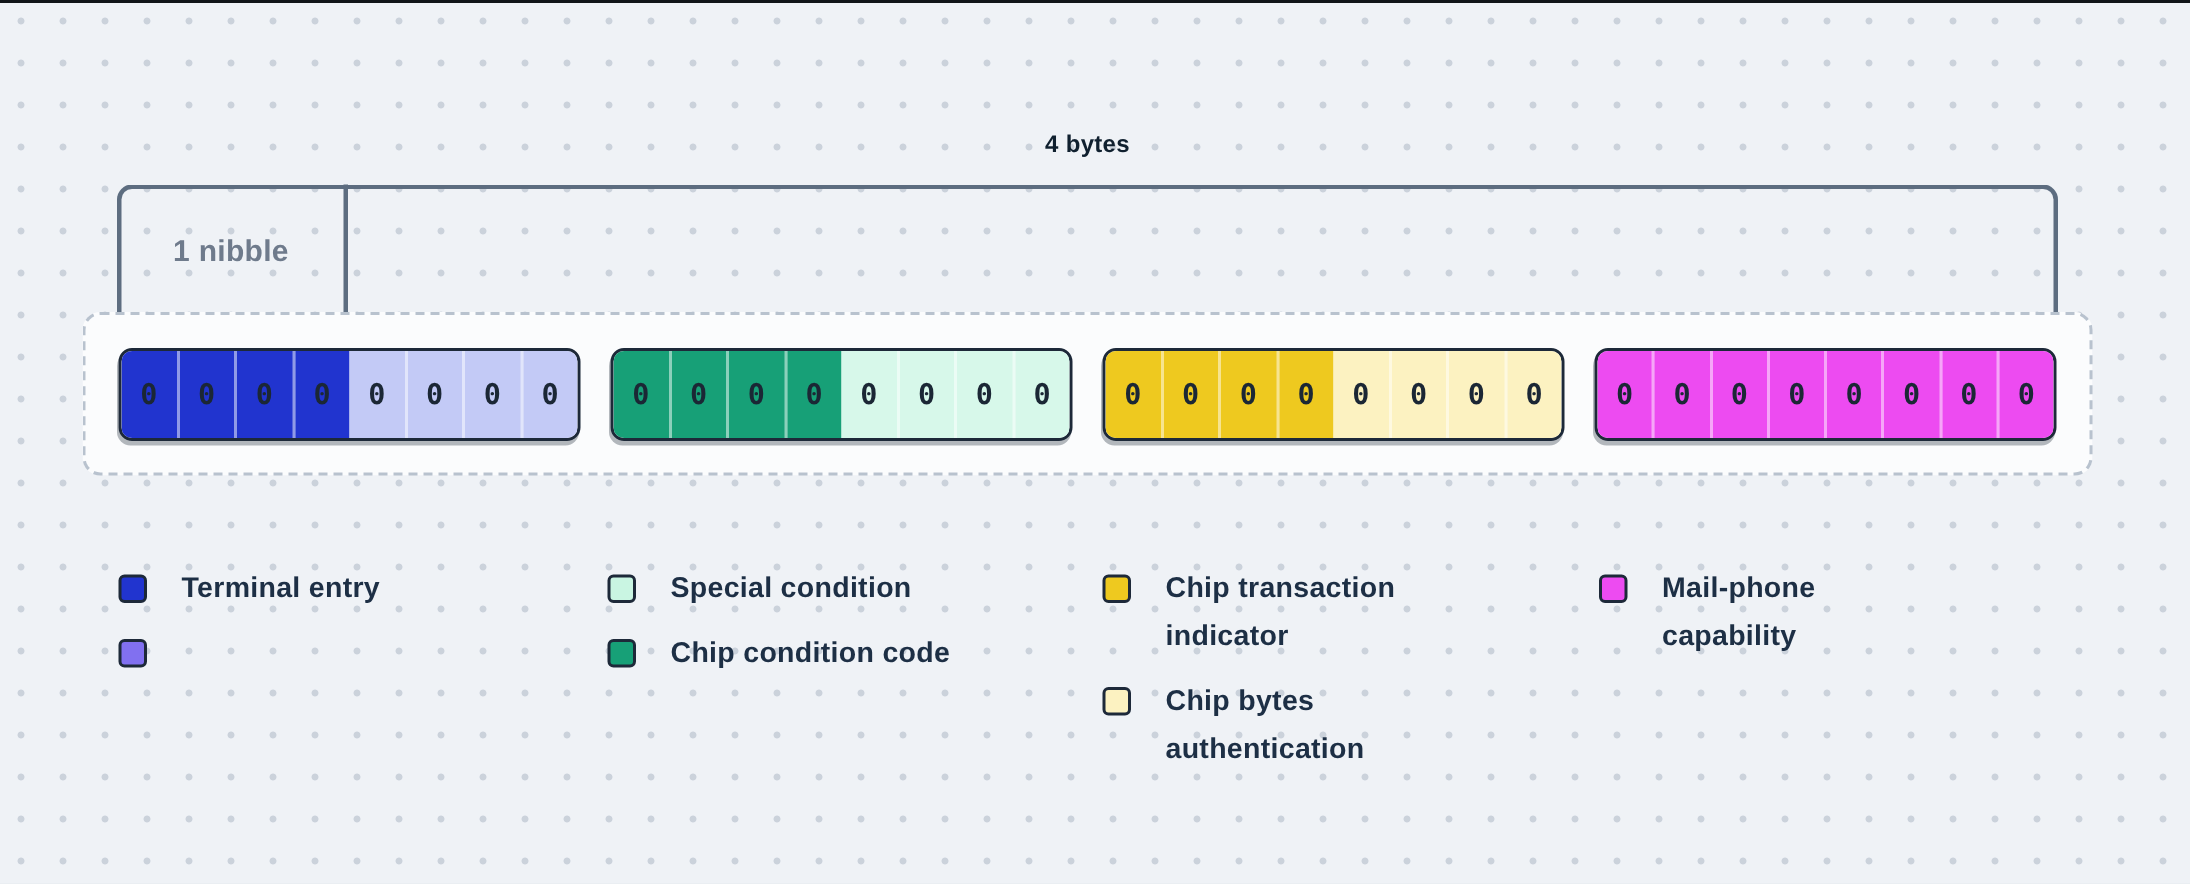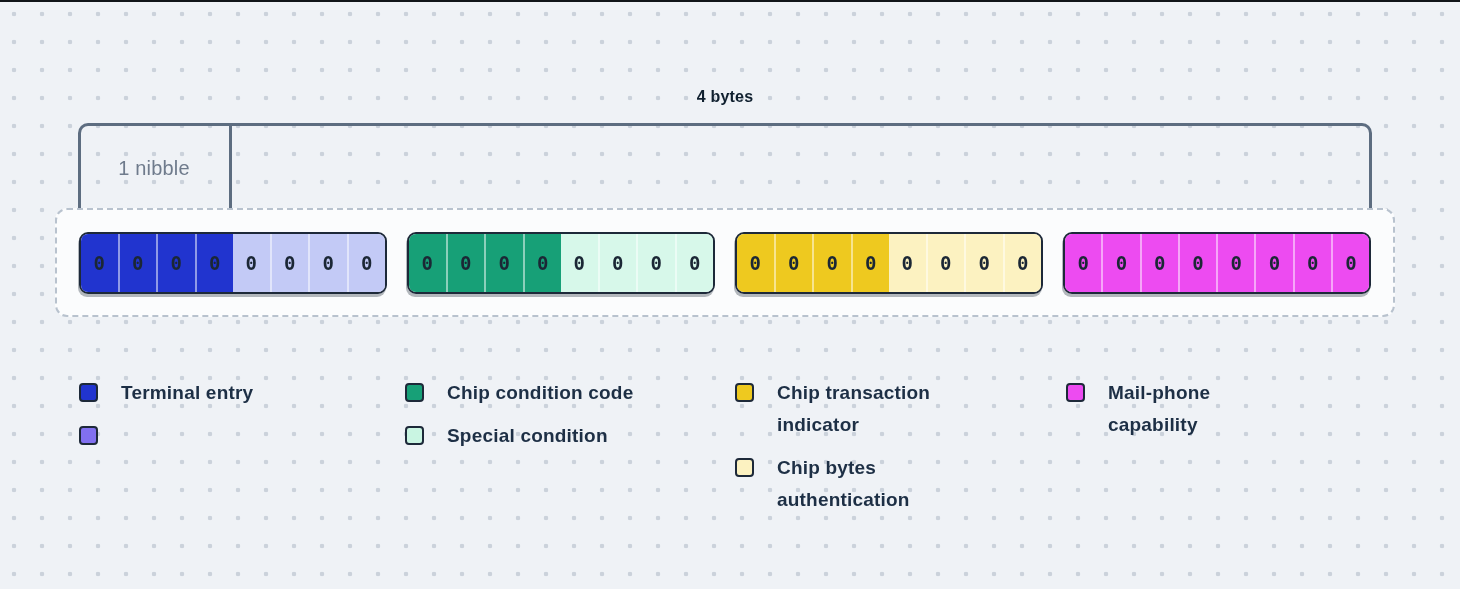--- a/index.html
+++ b/index.html
@@ -28,21 +28,21 @@
     border:3px solid #5d6d80;border-bottom:none;
     border-radius:10px 10px 0 0;
   }
   .nibble-divider{
     position:absolute;left:229px;top:123px;width:3px;height:85px;
     background:#5d6d80;
   }
   .label-nibble{
     position:absolute;left:78px;top:156px;width:152px;
     text-align:center;
-    font-weight:400;font-size:20px;line-height:24px;
+    font-weight:700;font-size:20px;line-height:24px;
     color:#6f7b8c;letter-spacing:.2px;
   }
   .byte-strip{
     position:absolute;left:55px;top:208px;width:1340px;height:109px;
     box-sizing:border-box;
     background:#fbfcfd;
     border:2px dashed #b8c2ce;border-radius:12px;
     display:flex;align-items:center;justify-content:space-between;
     padding:0 22px;
   }
@@ -198,26 +198,26 @@
         <div class="legend-item">
           <span class="swatch" style="background: rgb(33, 52, 207);"></span>
           <span class="legend-label">Terminal entry</span>
         </div>
         <div class="legend-item">
           <span class="swatch" style="background: rgb(129, 112, 240);"></span>
         </div>
       </div>
       <div class="legend-col col-1">
         <div class="legend-item">
+          <span class="swatch" style="background: rgb(201, 245, 226);"></span>
+          <span class="legend-label">Special condition</span>
+        </div>
+        <div class="legend-item">
           <span class="swatch" style="background: rgb(23, 160, 119);"></span>
           <span class="legend-label">Chip condition code</span>
-        </div>
-        <div class="legend-item">
-          <span class="swatch" style="background: rgb(201, 245, 226);"></span>
-          <span class="legend-label">Special condition</span>
         </div>
       </div>
       <div class="legend-col col-2">
         <div class="legend-item">
           <span class="swatch" style="background: rgb(238, 201, 31);"></span>
           <span class="legend-label">Chip transaction
 indicator</span>
         </div>
         <div class="legend-item">
           <span class="swatch" style="background: rgb(252, 242, 193);"></span>

